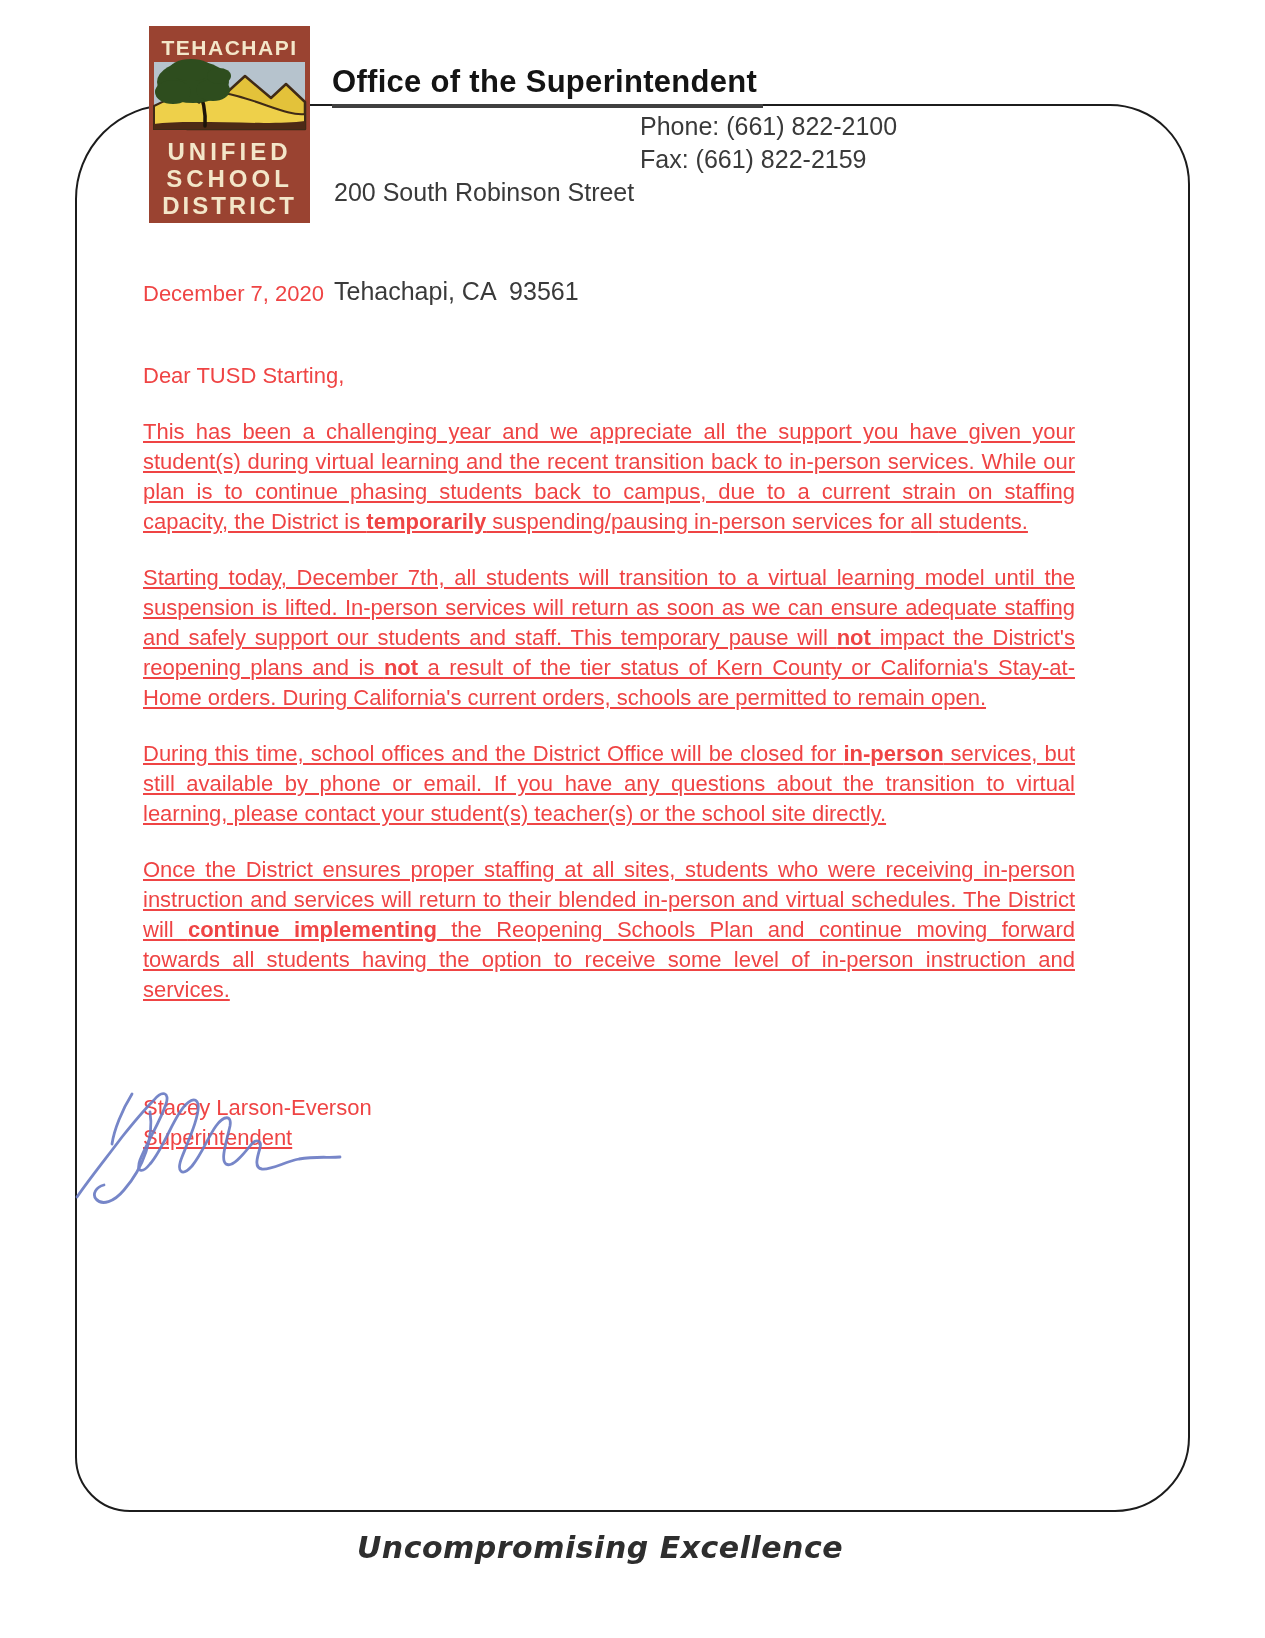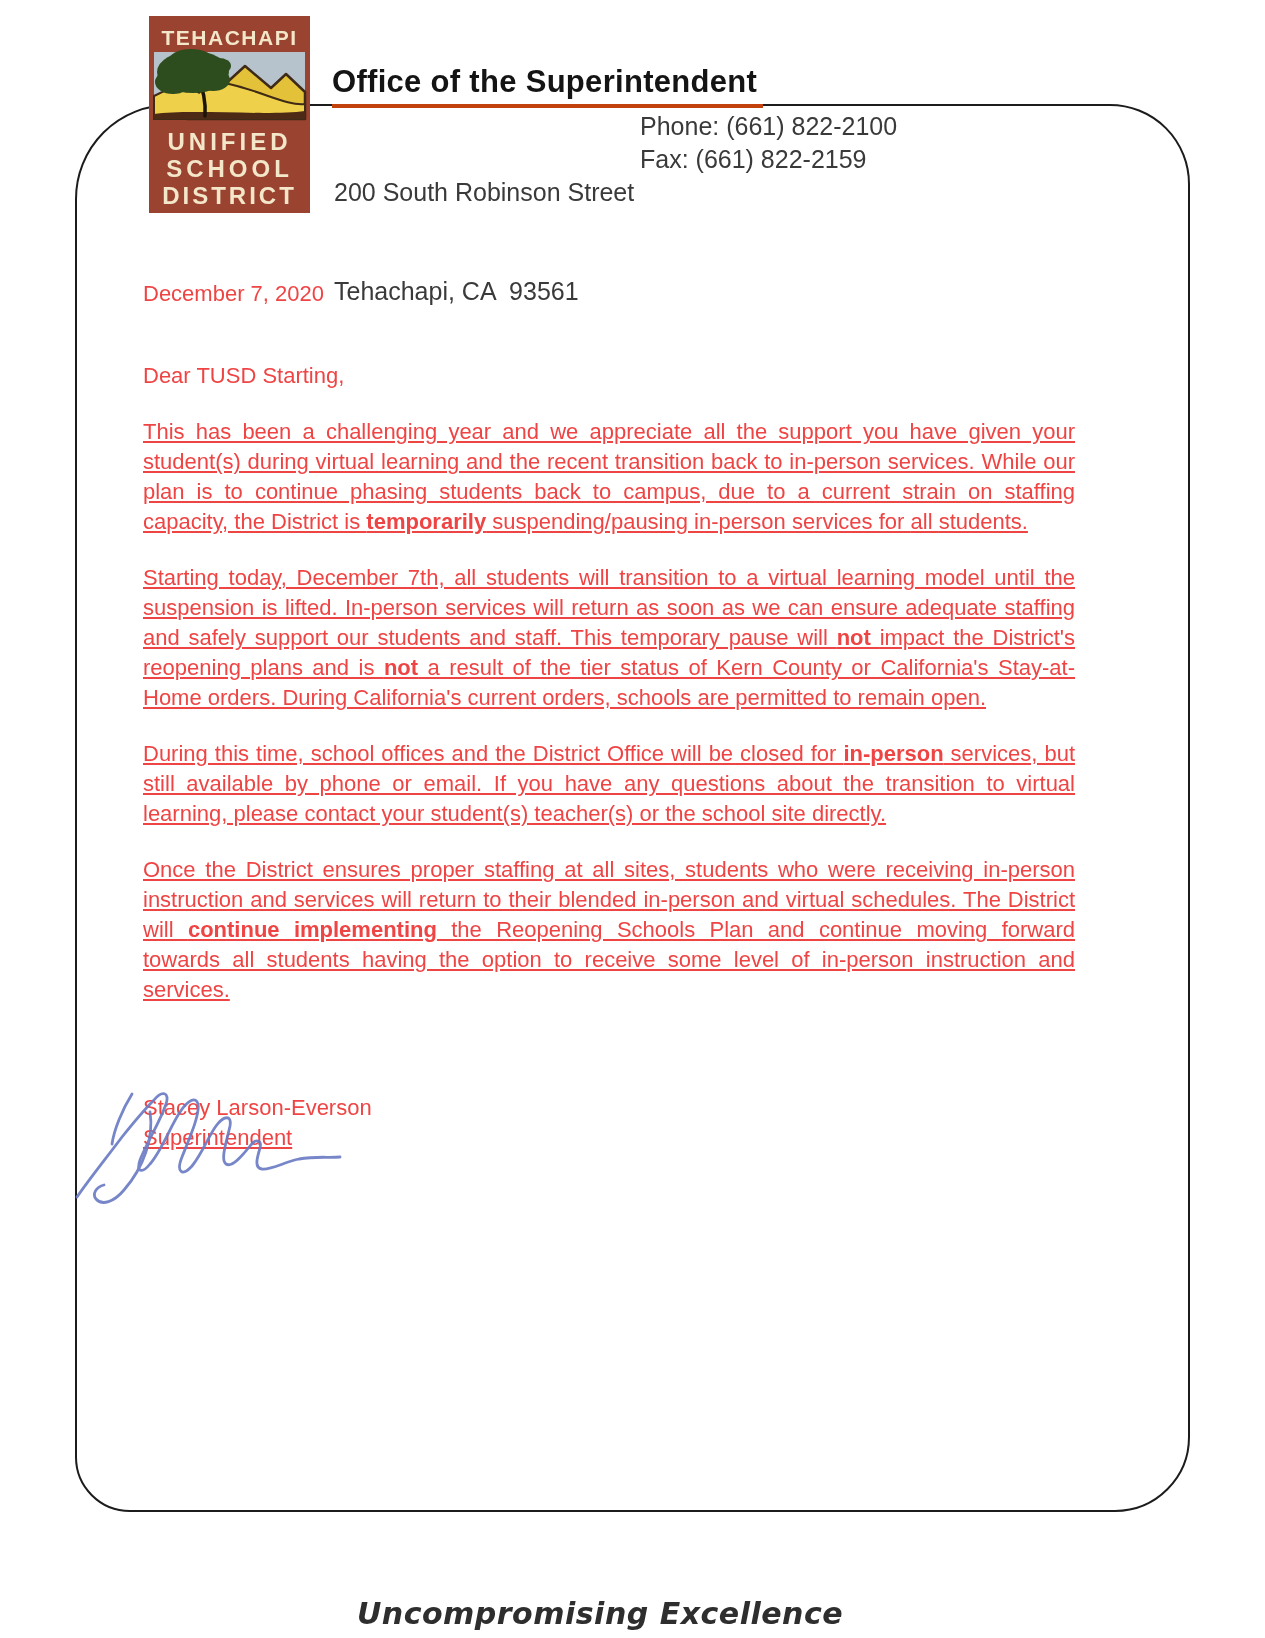--- a/index.html
+++ b/index.html
@@ -11,48 +11,48 @@
 
   
   .frame{
     position:absolute;left:75px;top:104px;width:1111px;height:1404px;
     border:2.5px solid #1c1c1c;
     border-radius:95px 80px 75px 55px;
     background:transparent;
   }
 
   
-  .logo{position:absolute;left:149px;top:16px;width:161px;height:197px;}
+  .logo{position:absolute;left:149px;top:26px;width:161px;height:197px;}
   .logo svg{display:block;width:100%;height:100%;}
 
   
   .office-title{
     position:absolute;left:332px;top:64px;
     font-size:31px;font-weight:bold;color:#141414;letter-spacing:.3px;
-    border-bottom:4px solid #c2410c;padding:0 6px 4px 0;
+    border-bottom:4px solid #404040;padding:0 6px 4px 0;
   }
   .addr{position:absolute;left:334px;top:110px;font-size:25px;line-height:33px;color:#3a3a3a;white-space:pre;}
   .contact{position:absolute;left:640px;top:110px;width:432px;text-align:left;font-size:25px;line-height:33px;color:#3a3a3a;}
 
   
   .letter{position:absolute;left:143px;top:279px;width:932px;font-size:22px;line-height:30px;color:#ef4444;}
   .date-line{margin:0 0 52px 0;}
   .salutation{margin:0 0 26px 0;}
   .letter p{margin:0 0 26px 0;text-align:justify;text-decoration:underline;}
   .closing{margin:18px 0 0 0;}
   .signer-name{margin:88px 0 0 0;}
   .signer-title{margin:0;text-decoration:underline;}
 
   
   .signature{position:absolute;left:62px;top:1082px;width:300px;height:130px;pointer-events:none;}
   .signature svg{display:block;width:100%;height:100%;}
 
   
   .footer{
-    position:absolute;left:0;top:1596px;width:1200px;text-align:center;
+    position:absolute;left:0;top:1530px;width:1200px;text-align:center;
     font-family:"DejaVu Sans",sans-serif;font-style:italic;font-weight:600;
     font-size:30px;color:#2e2e2e;letter-spacing:.5px;
   }
 </style>
 </head>
 <body>
 
 <div class="page">
 
   <div class="frame"></div>

